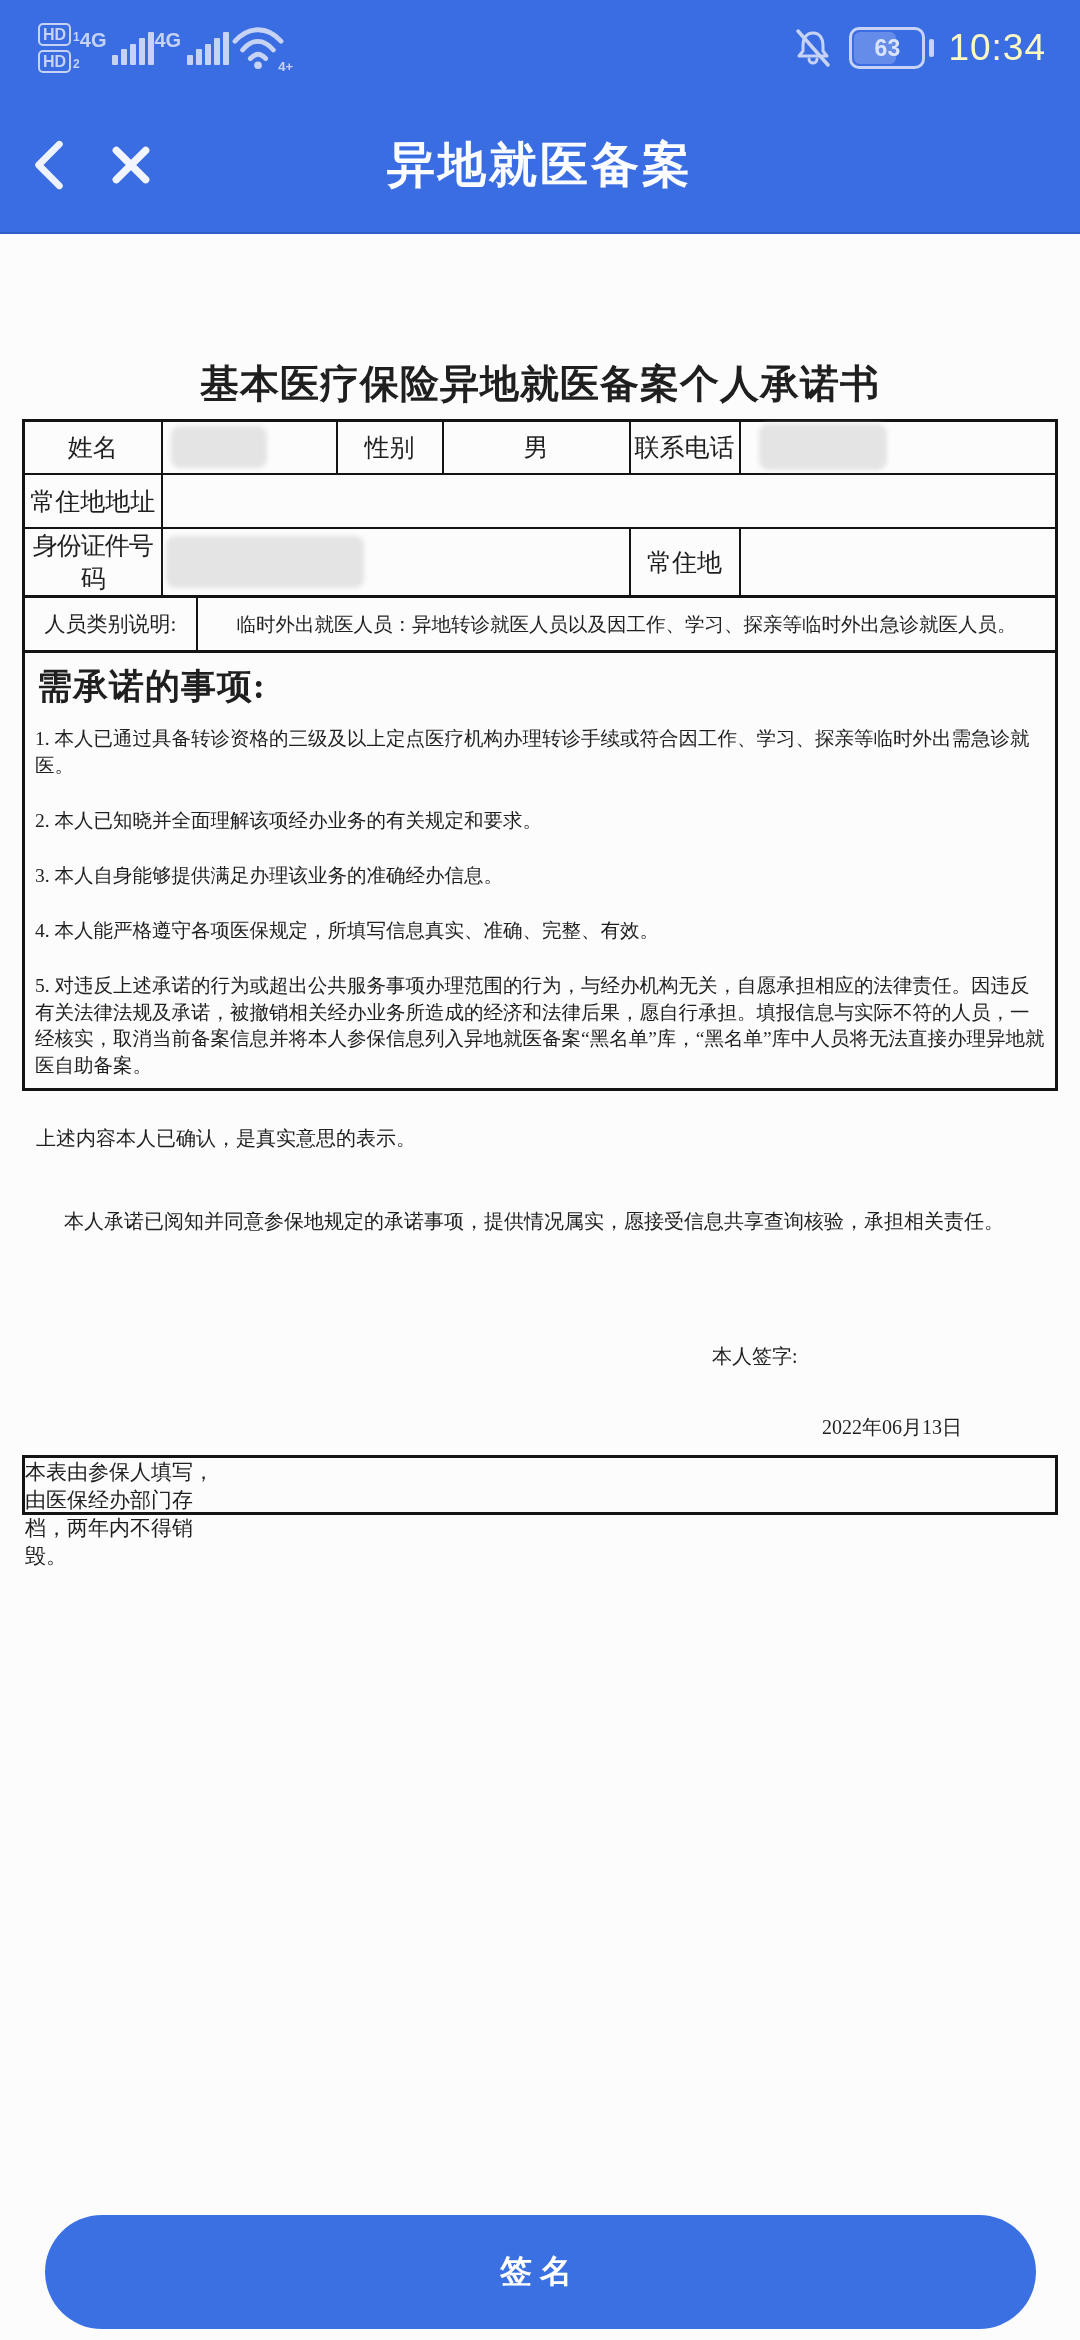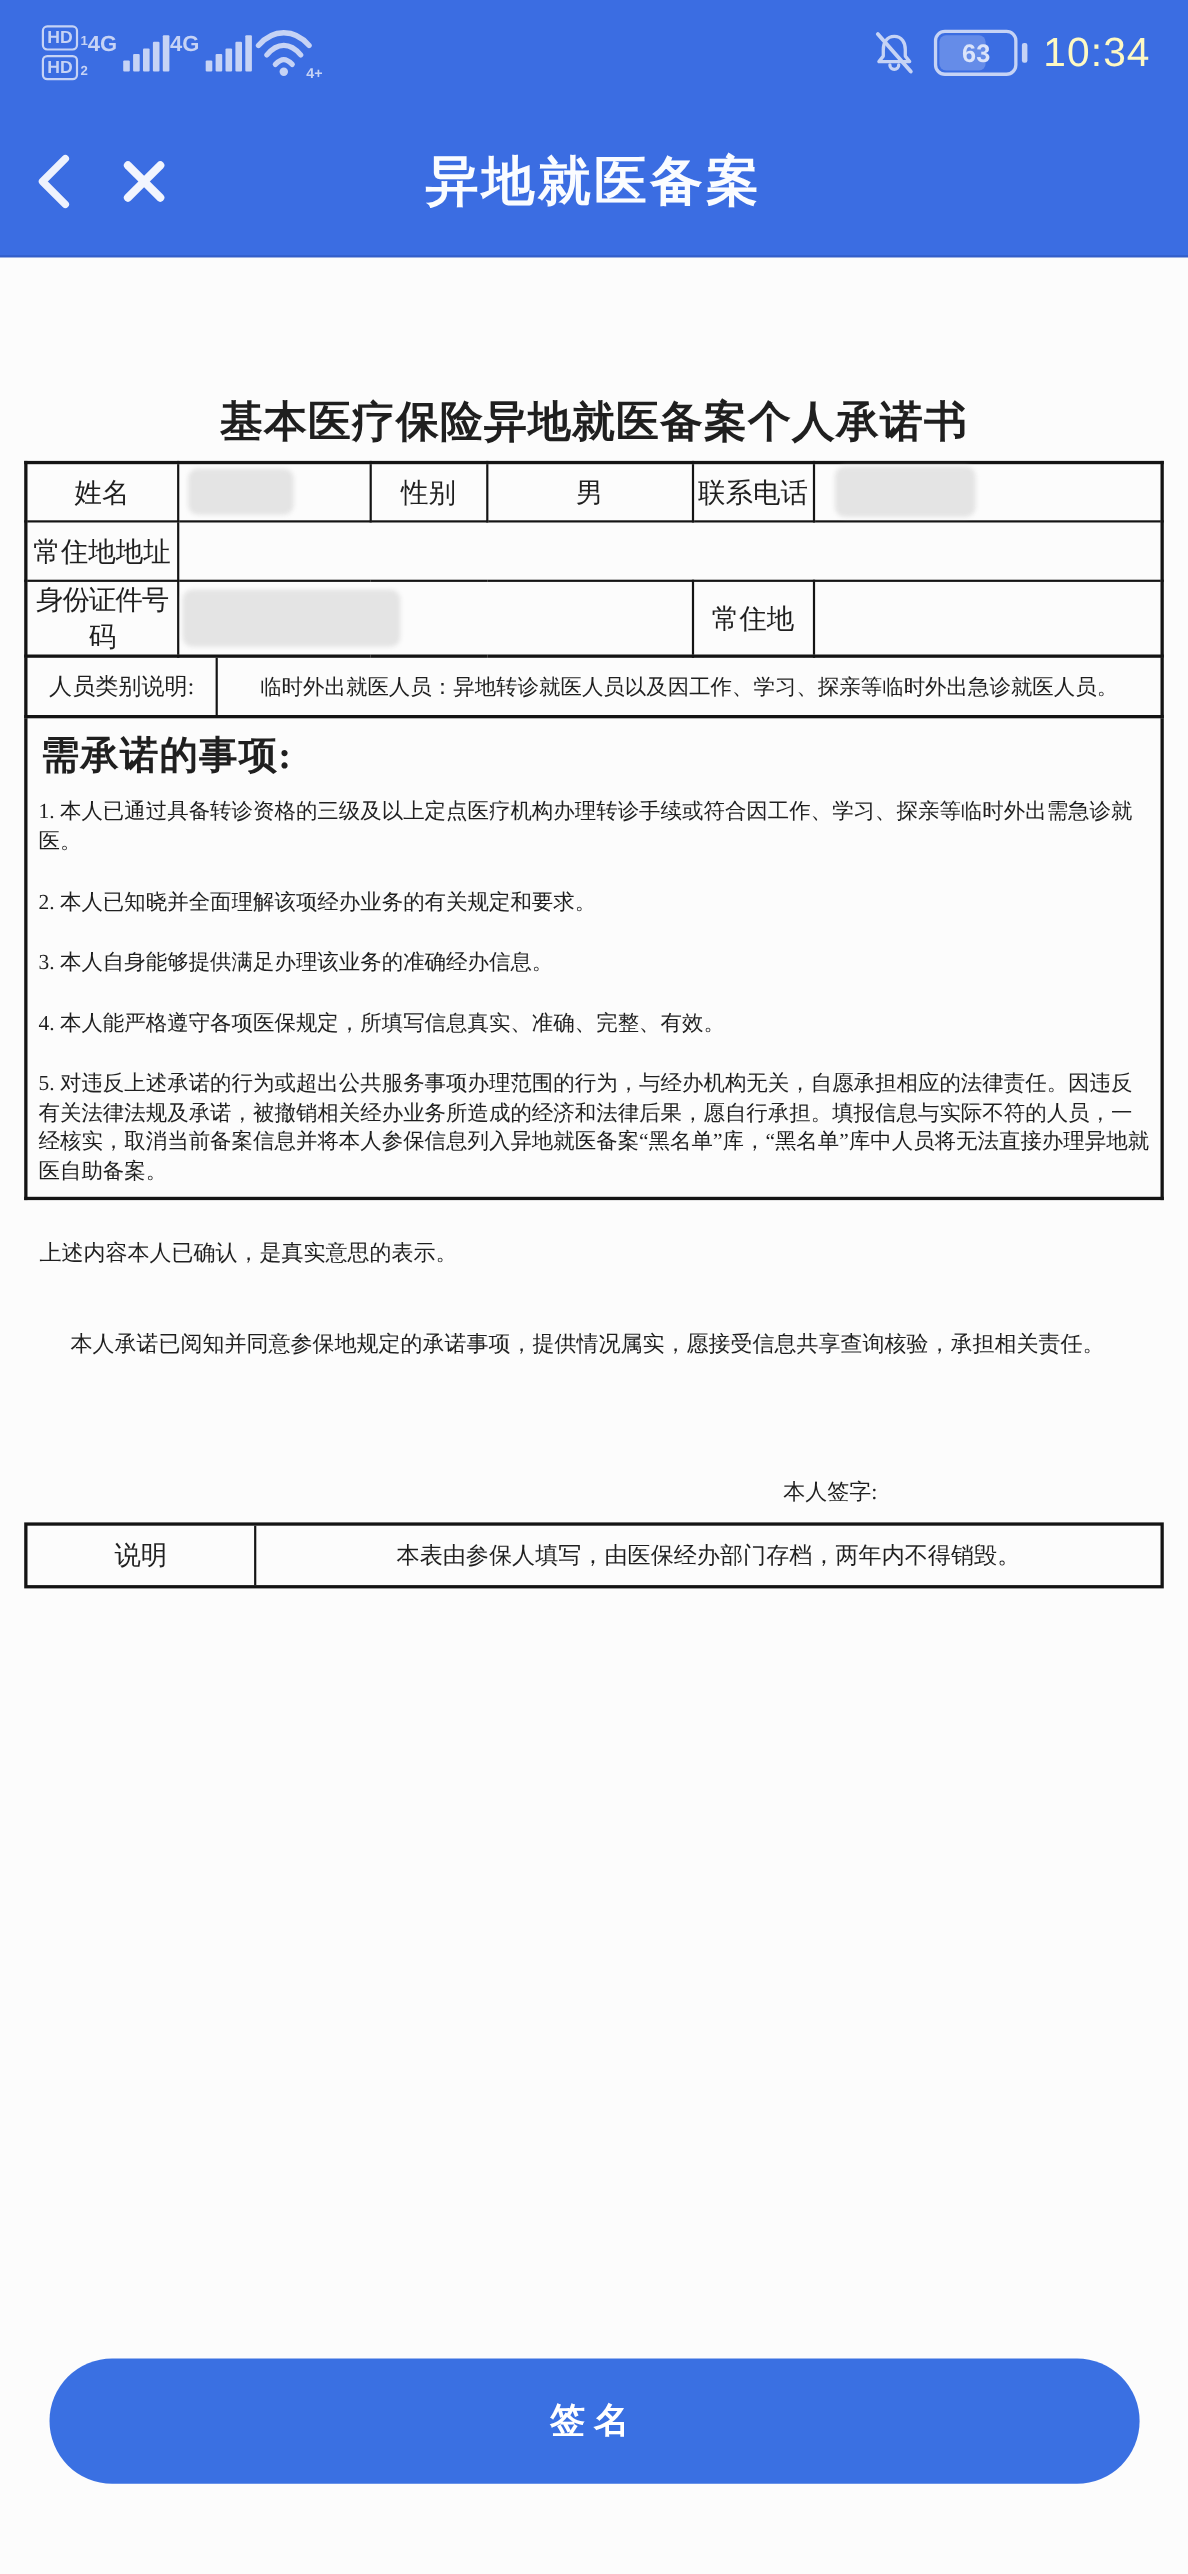--- a/index.html
+++ b/index.html
@@ -246,20 +246,20 @@
     <div class="commit-item">2. 本人已知晓并全面理解该项经办业务的有关规定和要求。</div>
     <div class="commit-item">3. 本人自身能够提供满足办理该业务的准确经办信息。</div>
     <div class="commit-item">4. 本人能严格遵守各项医保规定，所填写信息真实、准确、完整、有效。</div>
     <div class="commit-item">5. 对违反上述承诺的行为或超出公共服务事项办理范围的行为，与经办机构无关，自愿承担相应的法律责任。因违反有关法律法规及承诺，被撤销相关经办业务所造成的经济和法律后果，愿自行承担。填报信息与实际不符的人员，一经核实，取消当前备案信息并将本人参保信息列入异地就医备案“黑名单”库，“黑名单”库中人员将无法直接办理异地就医自助备案。</div>
   </div>
 
   <p class="p-confirm">上述内容本人已确认，是真实意思的表示。</p>
   <p class="p-agree">本人承诺已阅知并同意参保地规定的承诺事项，提供情况属实，愿接受信息共享查询核验，承担相关责任。</p>
 
   <div class="sign-row">本人签字:</div>
+  <div class="date-row">2022年06月13日</div>
 
   <div class="note-table">
-    <div class="note-label">说明</div>
     <div class="note-value">本表由参保人填写，由医保经办部门存档，两年内不得销毁。</div>
   </div>
 </div>
 
 <button class="sign-button">签名</button>
 
 </body></html>

